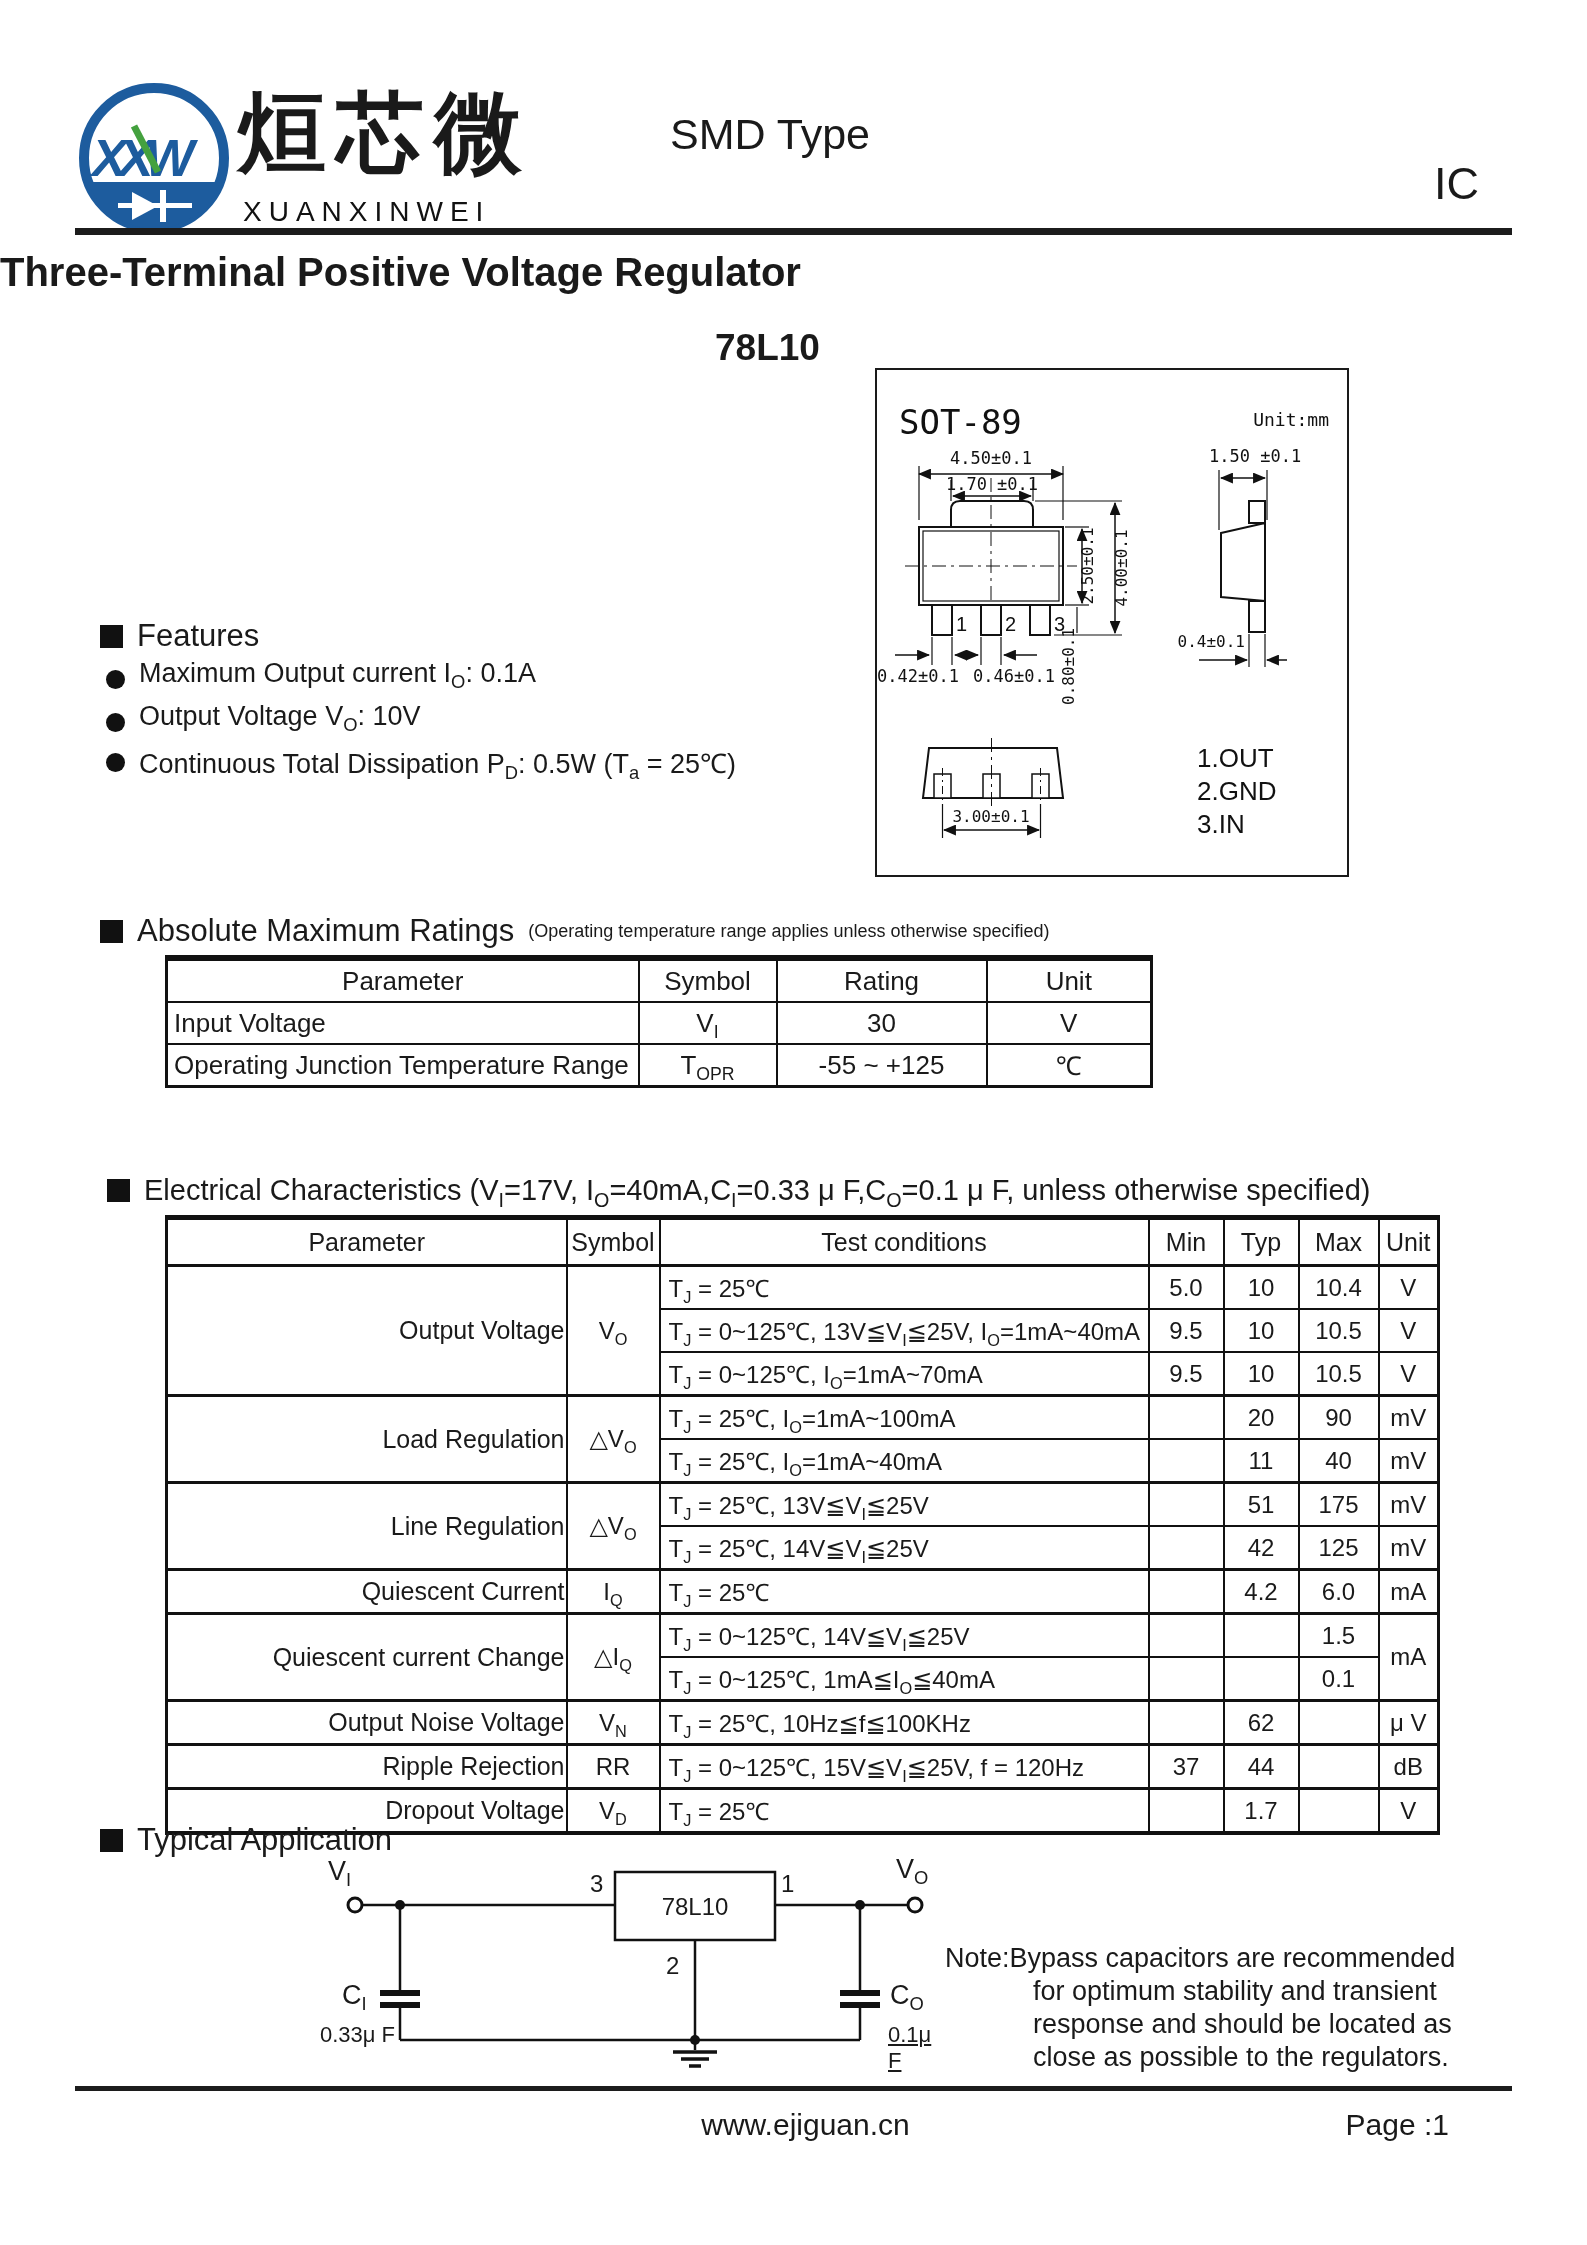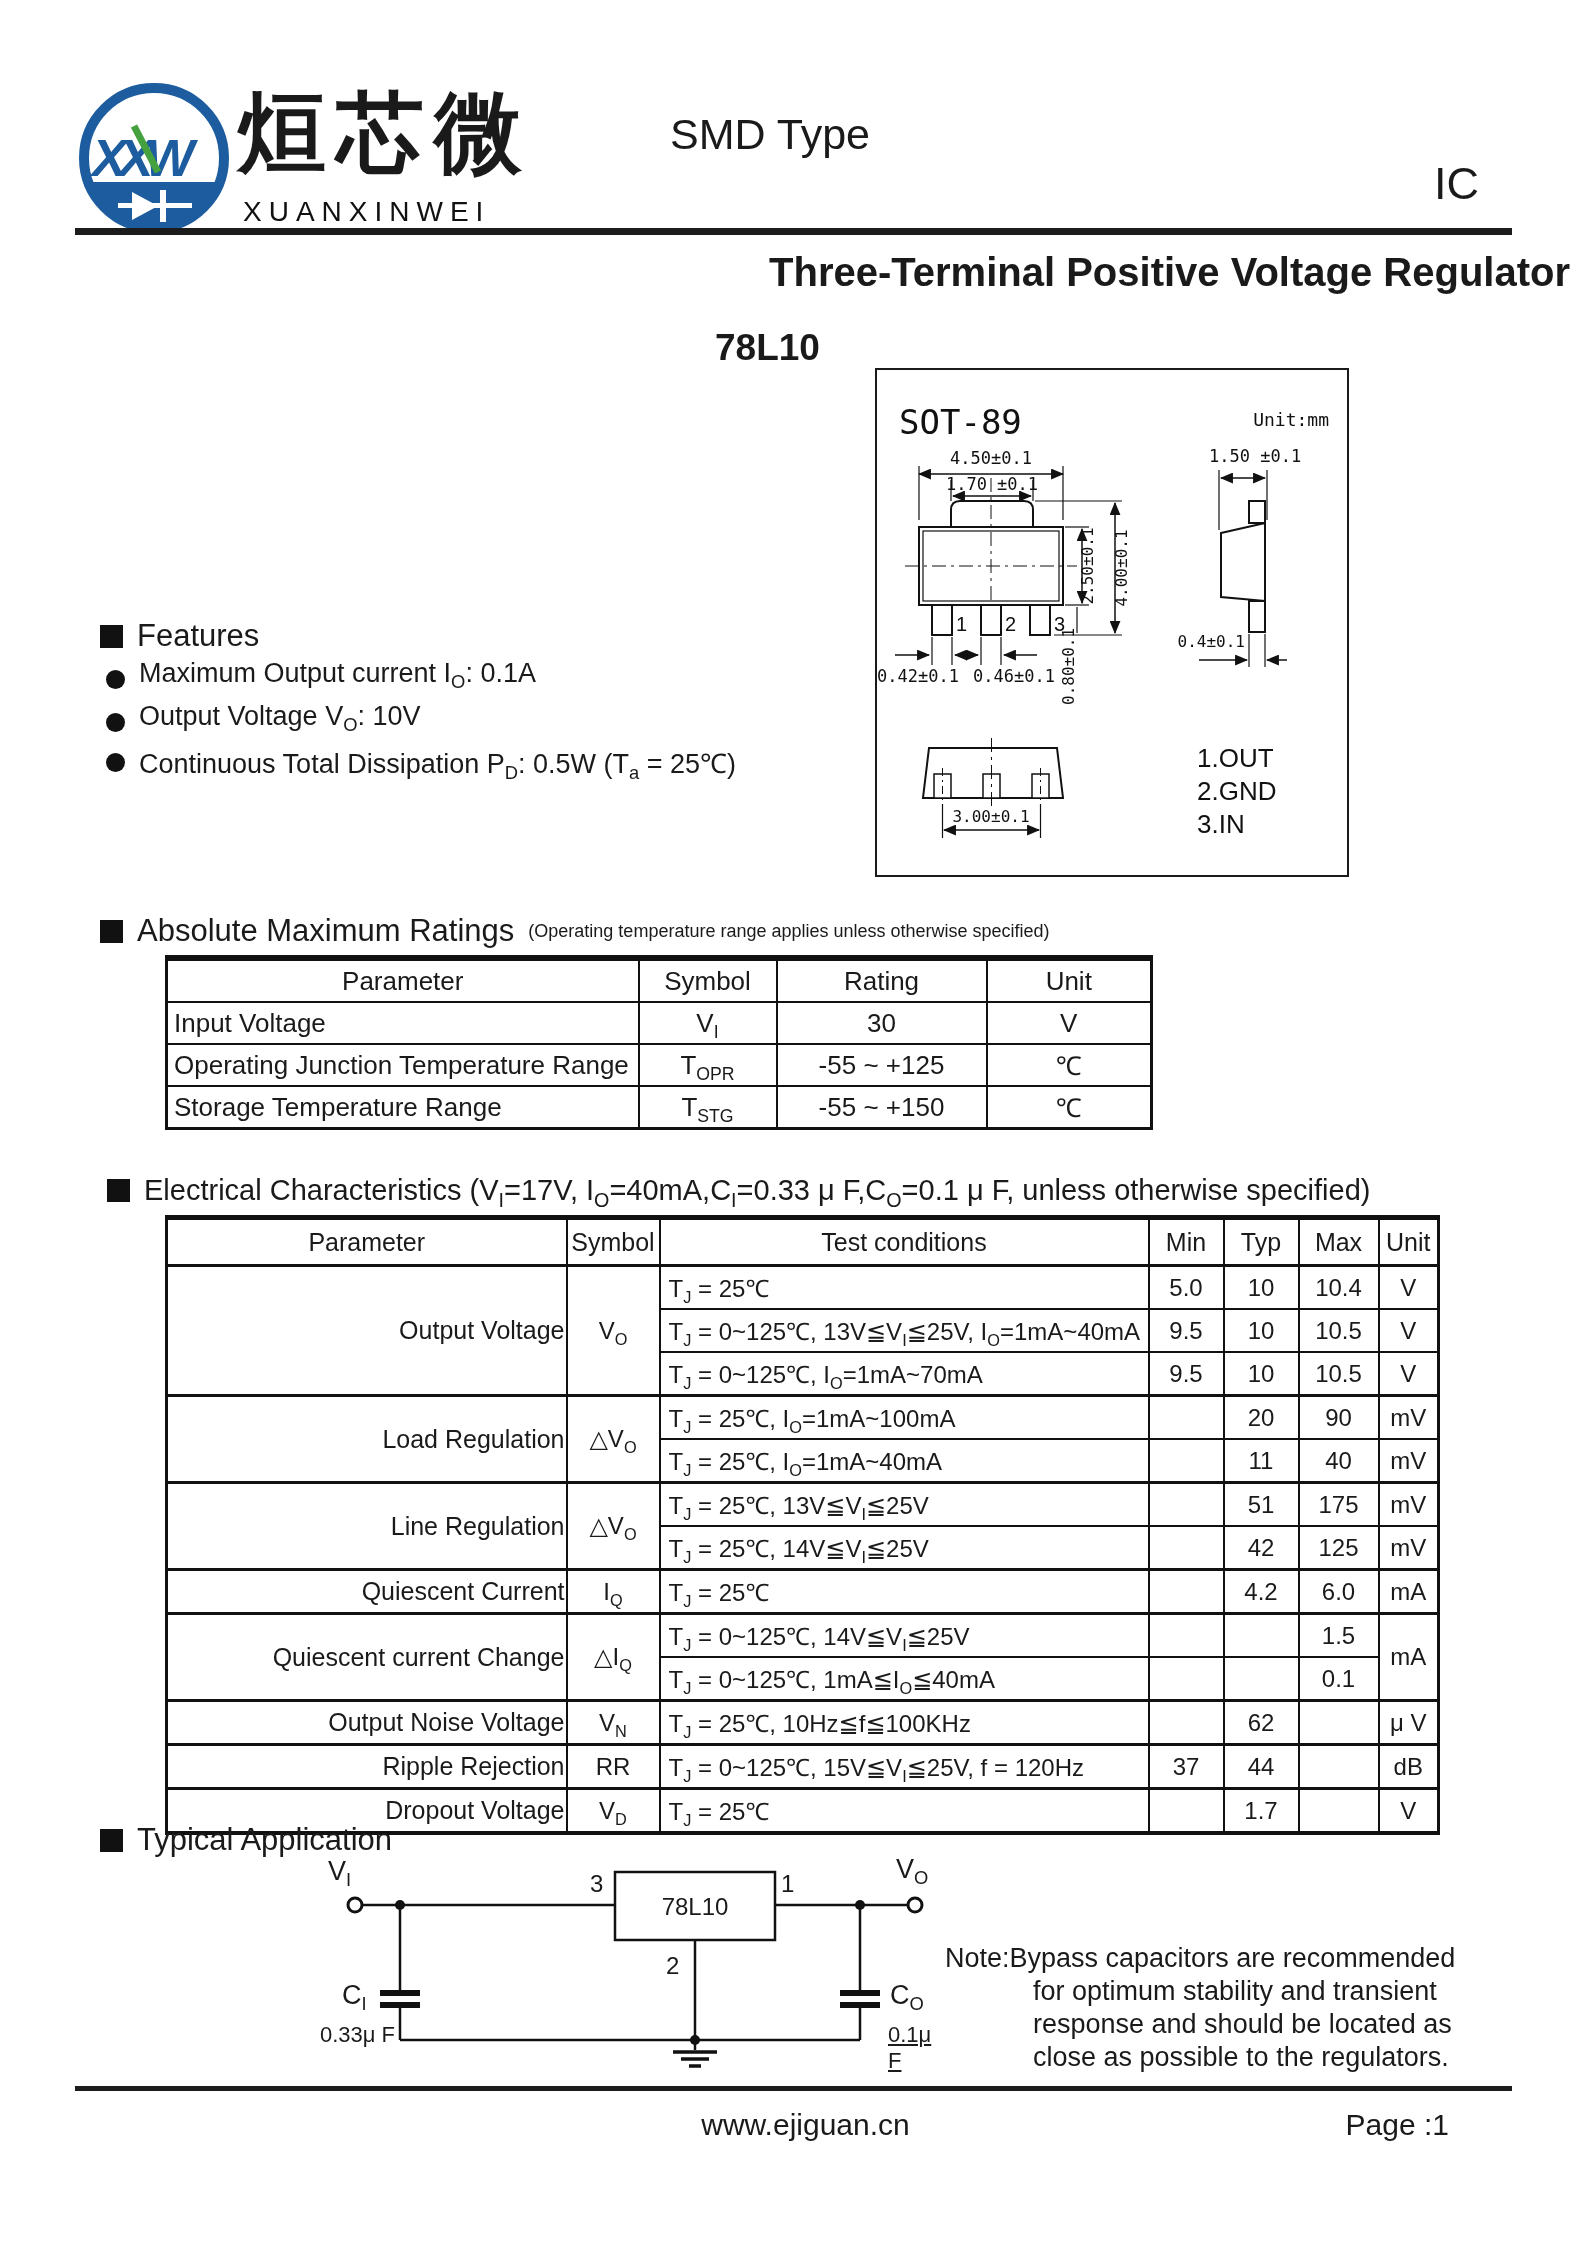--- a/index.html
+++ b/index.html
@@ -5,21 +5,21 @@
   html,body{margin:0;padding:0;background:#fff;}
   body{width:1587px;height:2245px;position:relative;font-family:"Liberation Sans",sans-serif;color:#1a1a1a;overflow:hidden;}
   .abs{position:absolute;}
   sub{font-size:68%;line-height:0;}
   
   .brand-cn{left:238px;top:74px;font-size:88px;font-weight:bold;letter-spacing:10px;font-family:"DejaVu Sans","Liberation Sans",sans-serif;}
   .brand-en{left:243px;top:196px;font-size:28px;letter-spacing:7px;color:#111;}
   .smd-type{left:0;top:110px;width:1540px;text-align:center;font-size:43px;}
   .ic-tag{right:108px;top:158px;font-size:45px;}
   .head-rule{left:75px;top:228px;width:1437px;height:7px;background:#1c1c1c;}
-  .doc-title{left:0;top:250px;width:1570px;text-align:right;font-size:40px;font-weight:bold;}
+  .doc-title{left:0;top:250px;width:1570px;text-align:left;font-size:40px;font-weight:bold;}
   .part-no{left:0;top:327px;width:1535px;text-align:center;font-size:37px;font-weight:bold;}
   
   .pkg-box{left:875px;top:368px;width:470px;height:505px;border:2px solid #1a1a1a;}
   
   .sec{display:flex;align-items:center;gap:14px;font-size:31px;}
   .sq{width:23px;height:23px;background:#111;flex:0 0 auto;}
   .sec small{font-size:18px;}
   
   .feat{display:flex;align-items:center;gap:14px;font-size:27px;}
   .dot{width:19px;height:19px;border-radius:50%;background:#111;flex:0 0 auto;}
@@ -202,26 +202,20 @@
   <tr>
     <td class="p">Input Voltage</td>
     <td class="c">V<sub>I</sub></td>
     <td class="c">30</td>
     <td class="c">V</td>
   </tr>
   <tr>
     <td class="p">Operating Junction Temperature Range</td>
     <td class="c">T<sub>OPR</sub></td>
     <td class="c">-55 ~ +125</td>
-    <td class="c">℃</td>
-  </tr>
-  <tr>
-    <td class="p">Storage Temperature Range</td>
-    <td class="c">T<sub>STG</sub></td>
-    <td class="c">-55 ~ +150</td>
     <td class="c">℃</td>
   </tr>
 </tbody>
   </table>
 
 <div class="abs sec" style="left:100px;top:1174px;font-size:29px;margin-left:7px;">
   <span class="sq"></span>
   <span>Electrical Characteristics (V<sub>I</sub>=17V, I<sub>O</sub>=40mA,C<sub>I</sub>=0.33 μ F,C<sub>O</sub>=0.1 μ F, unless otherwise specified)</span>
 </div>
 <table class="abs t2">

